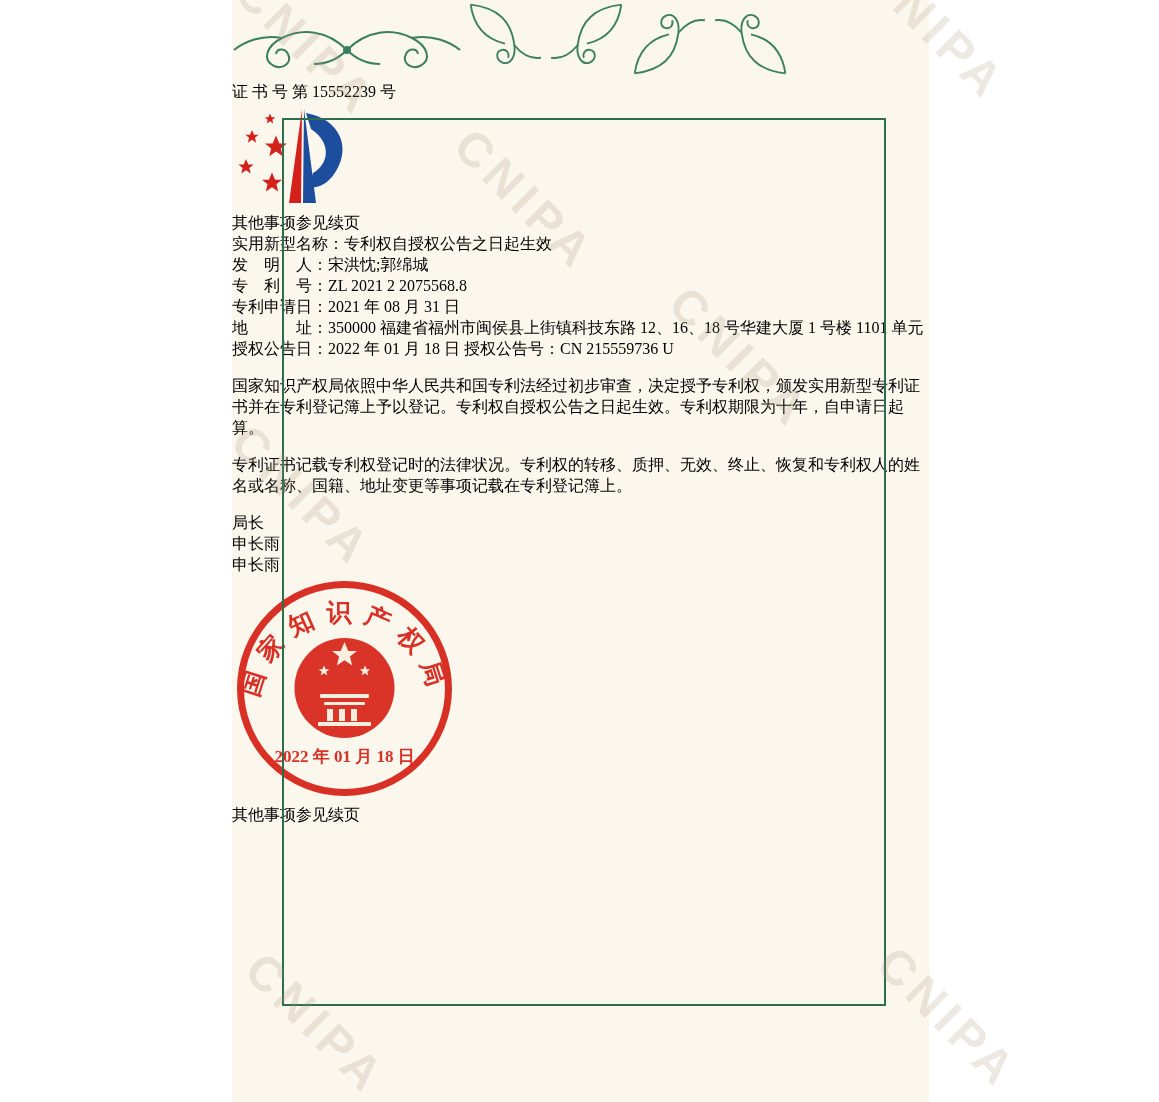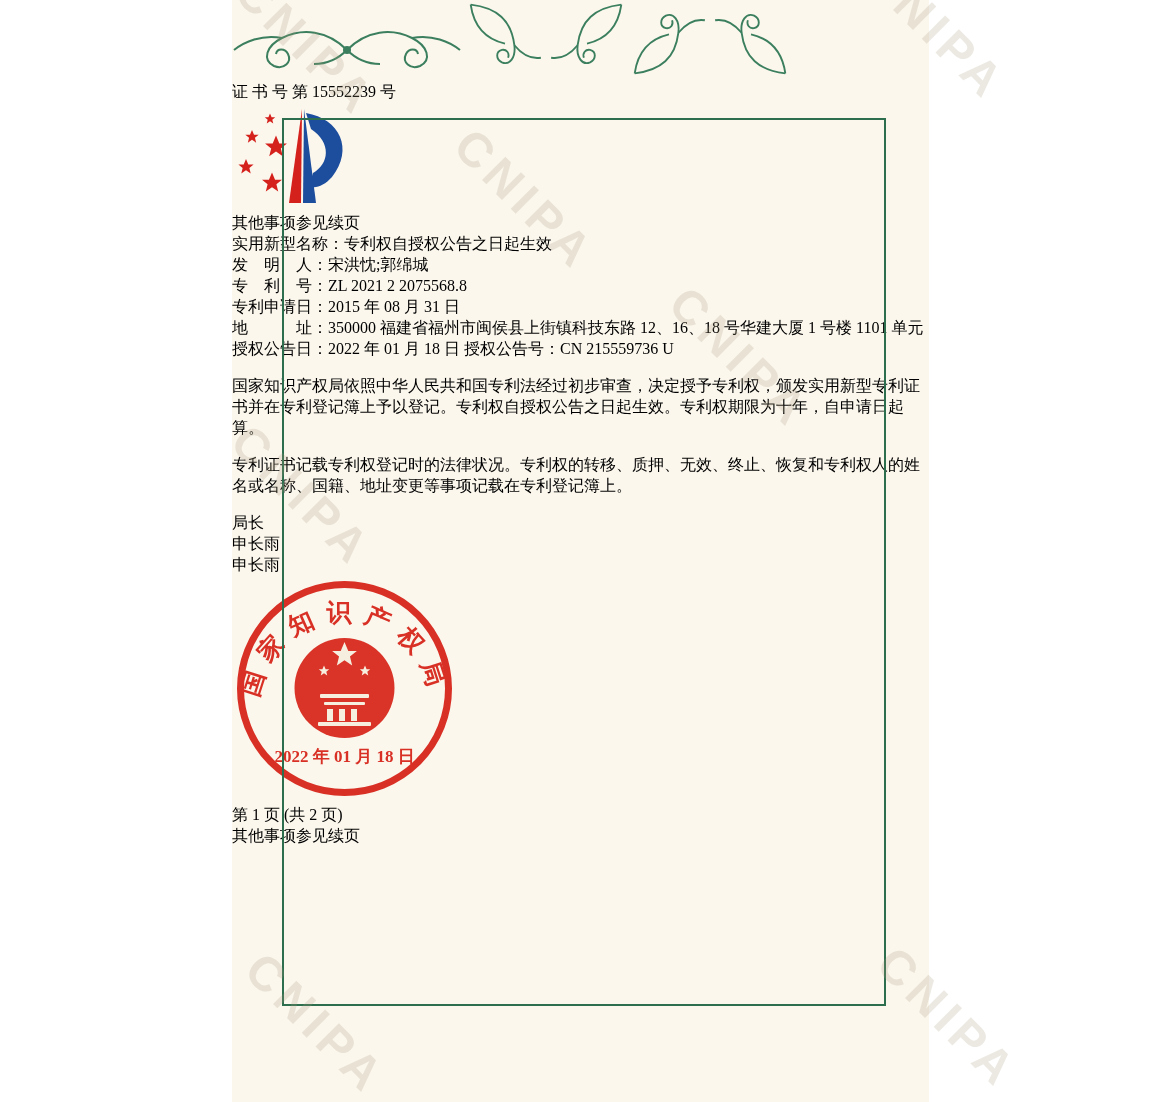--- a/index.html
+++ b/index.html
@@ -582,21 +582,21 @@
       <div class="field-row" style="top:345px">
         <span class="field-label">实用新型名称：</span><span class="field-value">专利权自授权公告之日起生效</span>
       </div>
       <div class="field-row" style="top:388px">
         <span class="field-label">发　明　人：</span><span class="field-value">宋洪忱;郭绵城</span>
       </div>
       <div class="field-row" style="top:431px">
         <span class="field-label">专　利　号：</span><span class="field-value">ZL 2021 2 2075568.8</span>
       </div>
       <div class="field-row" style="top:474px">
-        <span class="field-label">专利申请日：</span><span class="field-value">2015 年 08 月 31 日</span>
+        <span class="field-label">专利申请日：</span><span class="field-value">2021 年 08 月 31 日</span>
       </div>
       <div class="field-row" style="top:558px">
         <span class="field-label">地　　　址：</span><span class="field-value">350000 福建省福州市闽侯县上街镇科技东路 12、16、18 号华建大厦 1 号楼 1101 单元</span>
       </div>
       <div class="field-row" style="top:604px;width:560px">
         <span class="field-label">授权公告日：</span><span>2022 年 01 月 18 日</span>
         <span class="grant-pair2"><span class="field-label">授权公告号：</span><span>CN 215559736 U</span></span>
       </div>
 
       
@@ -639,17 +639,16 @@
             <rect x="86" y="146" width="53" height="4" rx="1"></rect>
           </g>
         </g>
         <text font-size="25" font-weight="700" fill="#d93025" letter-spacing="11" font-family="Liberation Serif, DejaVu Serif, serif">
           <textPath href="#sealArc" startOffset="50%" text-anchor="middle">国家知识产权局</textPath>
         </text>
         <text x="112.5" y="186" font-size="17" font-weight="700" fill="#d93025" text-anchor="middle" font-family="Liberation Serif, DejaVu Serif, serif">2022 年 01 月 18 日</text>
       </svg>
 
       
-      <div class="page-note">第 1 页 (共 2 页)</div>
       <div class="footer-note">其他事项参见续页</div>
     </div>
   </div>
 </div>
 
 </body></html>

